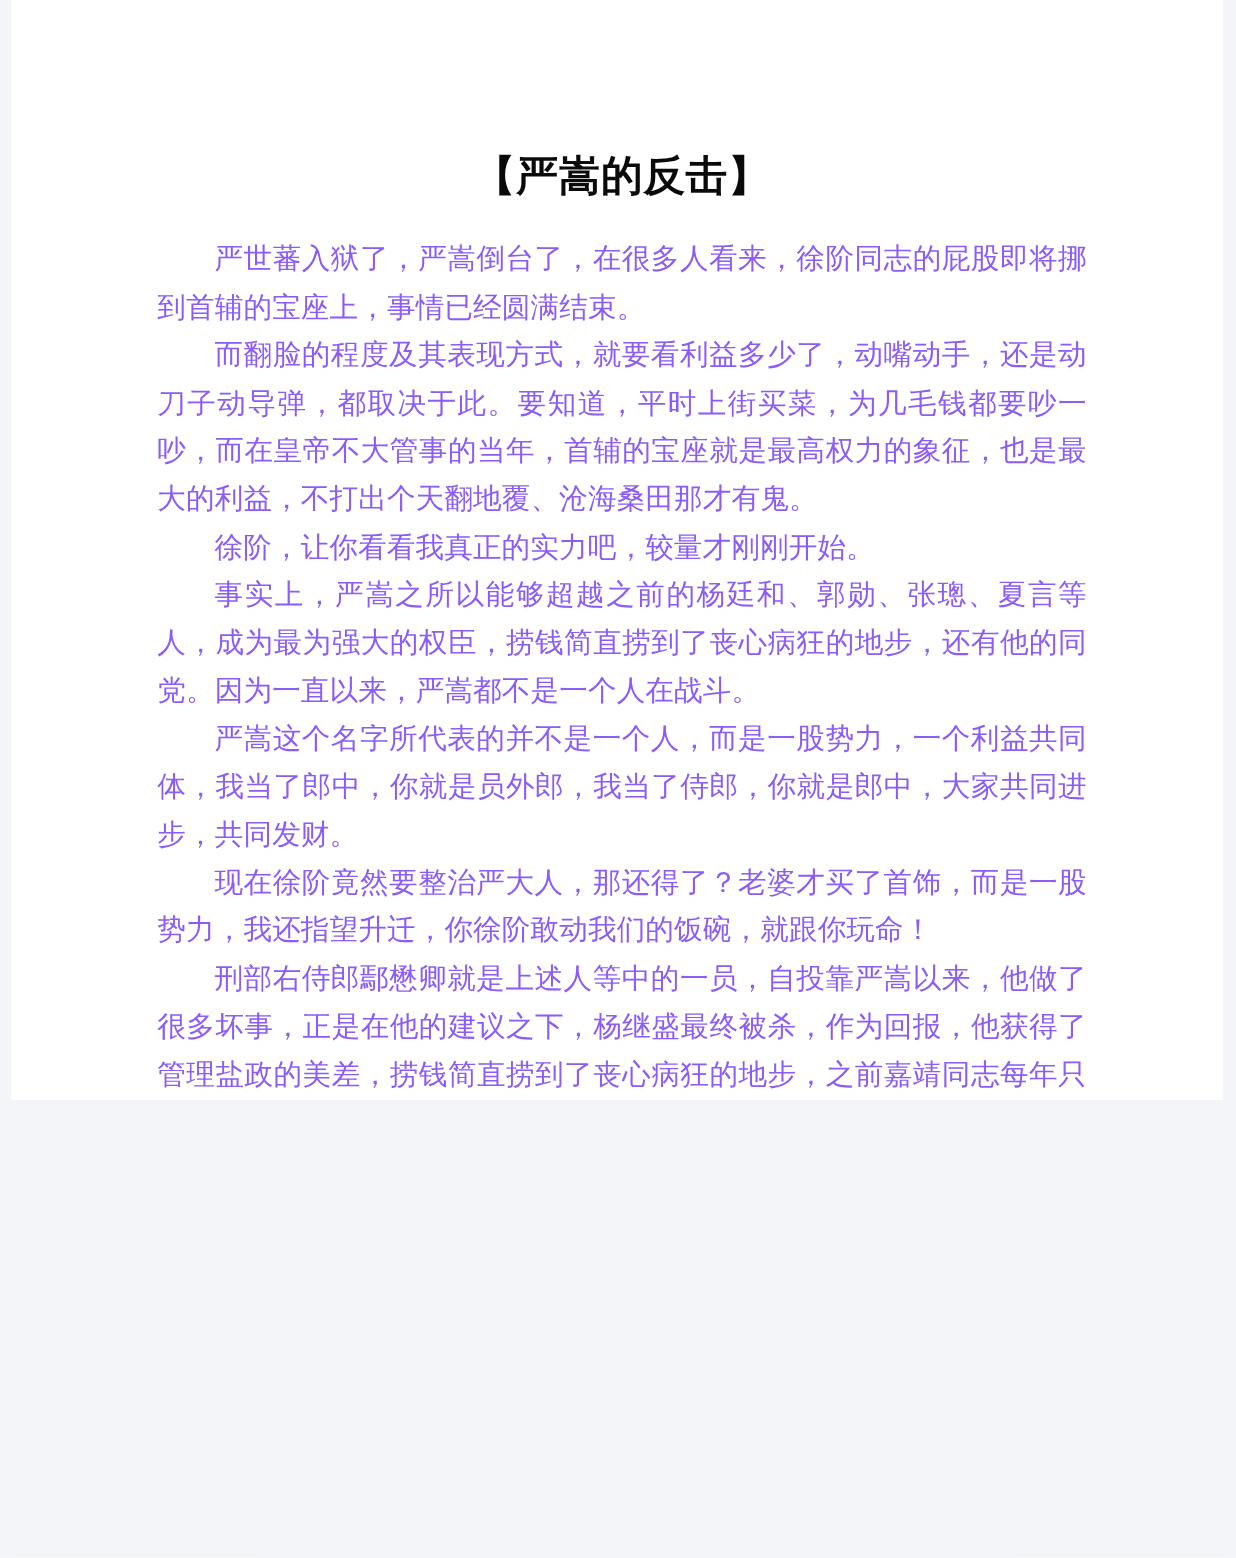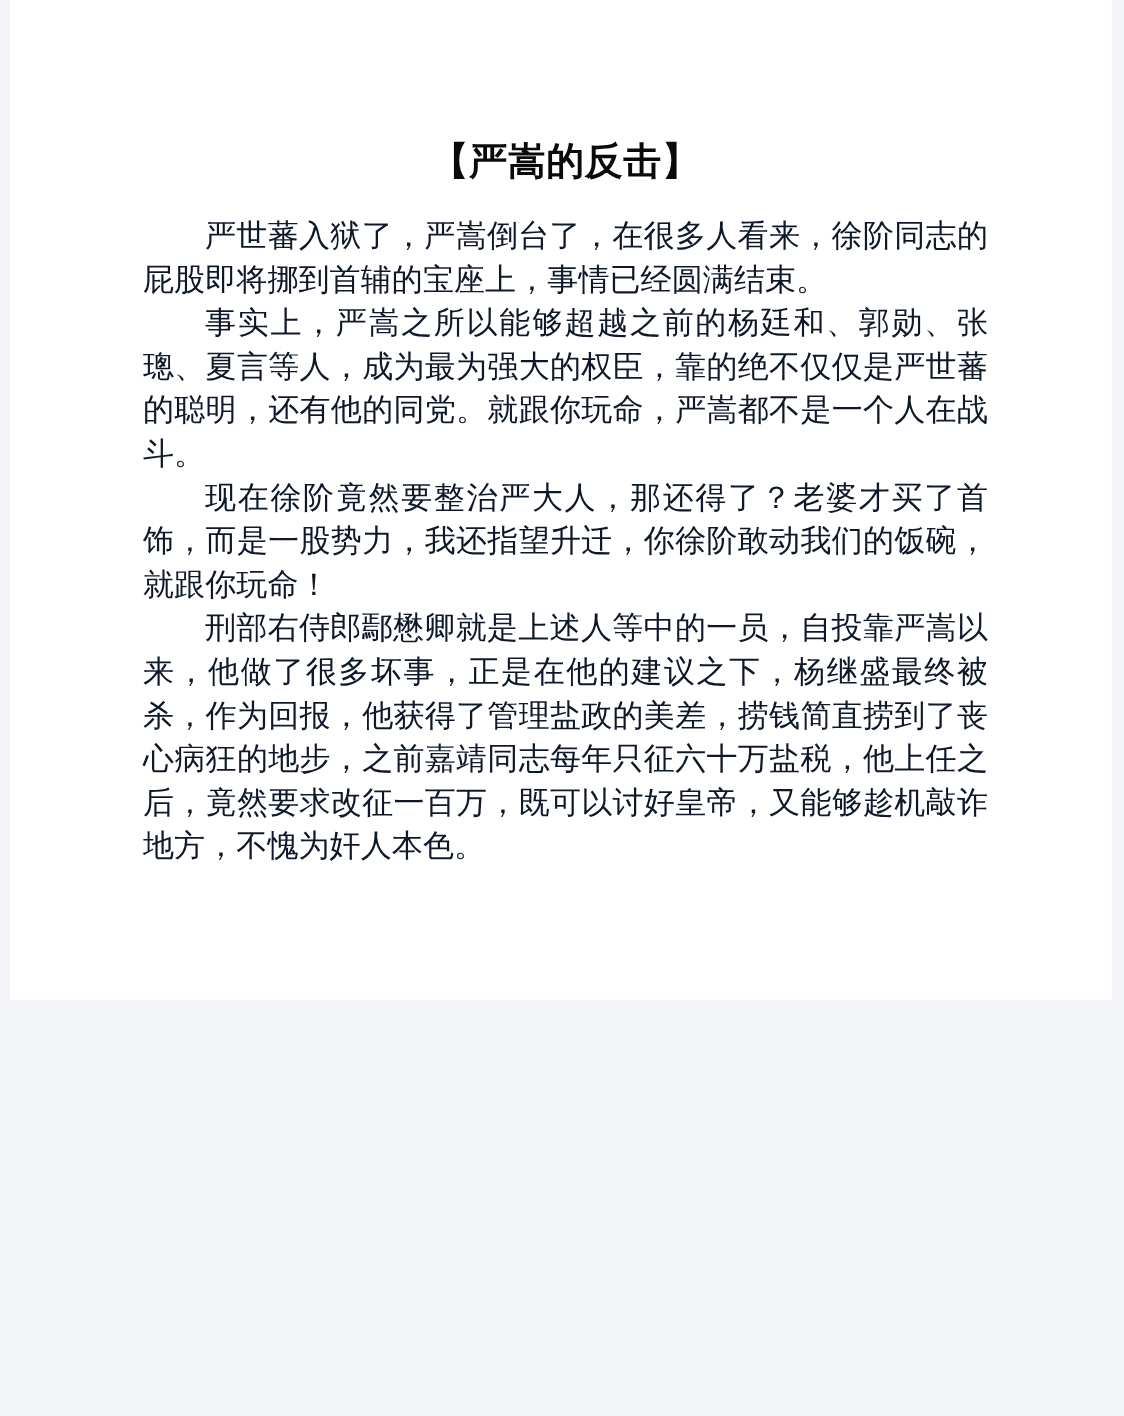--- a/index.html
+++ b/index.html
@@ -48,23 +48,23 @@
   }
 
   .body-copy {
     margin-top: 30px;
   }
 
   .para {
     margin: 0;
     padding: 0;
     text-indent: 2em;
-    font-size: 31px;
+    font-size: 26px;
     line-height: 43.6px;
-    color: #0f172a;
+    color: #8b5cf6;
     text-align: justify;
     text-justify: inter-ideograph;
     letter-spacing: 0.1px;
     word-break: break-all;
     font-family: "Liberation Serif", "DejaVu Serif", serif;
   }
 
   .gutter {
     position: absolute;
     top: 0;
@@ -81,20 +81,23 @@
 <div class="gutter gutter-left"></div>
 <div class="gutter gutter-right"></div>
 
 <div class="page-sheet">
   <div class="page-body">
 
     <h1 class="doc-title">【严嵩的反击】</h1>
 
     <div class="body-copy">
       <p class="para">严世蕃入狱了，严嵩倒台了，在很多人看来，徐阶同志的屁股即将挪到首辅的宝座上，事情已经圆满结束。</p>
-      <p class="para">事实上，严嵩之所以能够超越之前的杨廷和、郭勋、张璁、夏言等人，成为最为强大的权臣，靠的绝不仅仅是严世蕃的聪明，还有他的同党。就跟你玩命，严嵩都不是一个人在战斗。</p>
+      <p class="para">而翻脸的程度及其表现方式，就要看利益多少了，动嘴动手，还是动刀子动导弹，都取决于此。要知道，平时上街买菜，为几毛钱都要吵一吵，而在皇帝不大管事的当年，首辅的宝座就是最高权力的象征，也是最大的利益，不打出个天翻地覆、沧海桑田那才有鬼。</p>
+      <p class="para">徐阶，让你看看我真正的实力吧，较量才刚刚开始。</p>
+      <p class="para">事实上，严嵩之所以能够超越之前的杨廷和、郭勋、张璁、夏言等人，成为最为强大的权臣，捞钱简直捞到了丧心病狂的地步，还有他的同党。因为一直以来，严嵩都不是一个人在战斗。</p>
+      <p class="para">严嵩这个名字所代表的并不是一个人，而是一股势力，一个利益共同体，我当了郎中，你就是员外郎，我当了侍郎，你就是郎中，大家共同进步，共同发财。</p>
       <p class="para">现在徐阶竟然要整治严大人，那还得了？老婆才买了首饰，而是一股势力，我还指望升迁，你徐阶敢动我们的饭碗，就跟你玩命！</p>
       <p class="para">刑部右侍郎鄢懋卿就是上述人等中的一员，自投靠严嵩以来，他做了很多坏事，正是在他的建议之下，杨继盛最终被杀，作为回报，他获得了管理盐政的美差，捞钱简直捞到了丧心病狂的地步，之前嘉靖同志每年只征六十万盐税，他上任之后，竟然要求改征一百万，既可以讨好皇帝，又能够趁机敲诈地方，不愧为奸人本色。</p>
 
     </div>
 
   </div>
 </div>
 
 </body></html>

